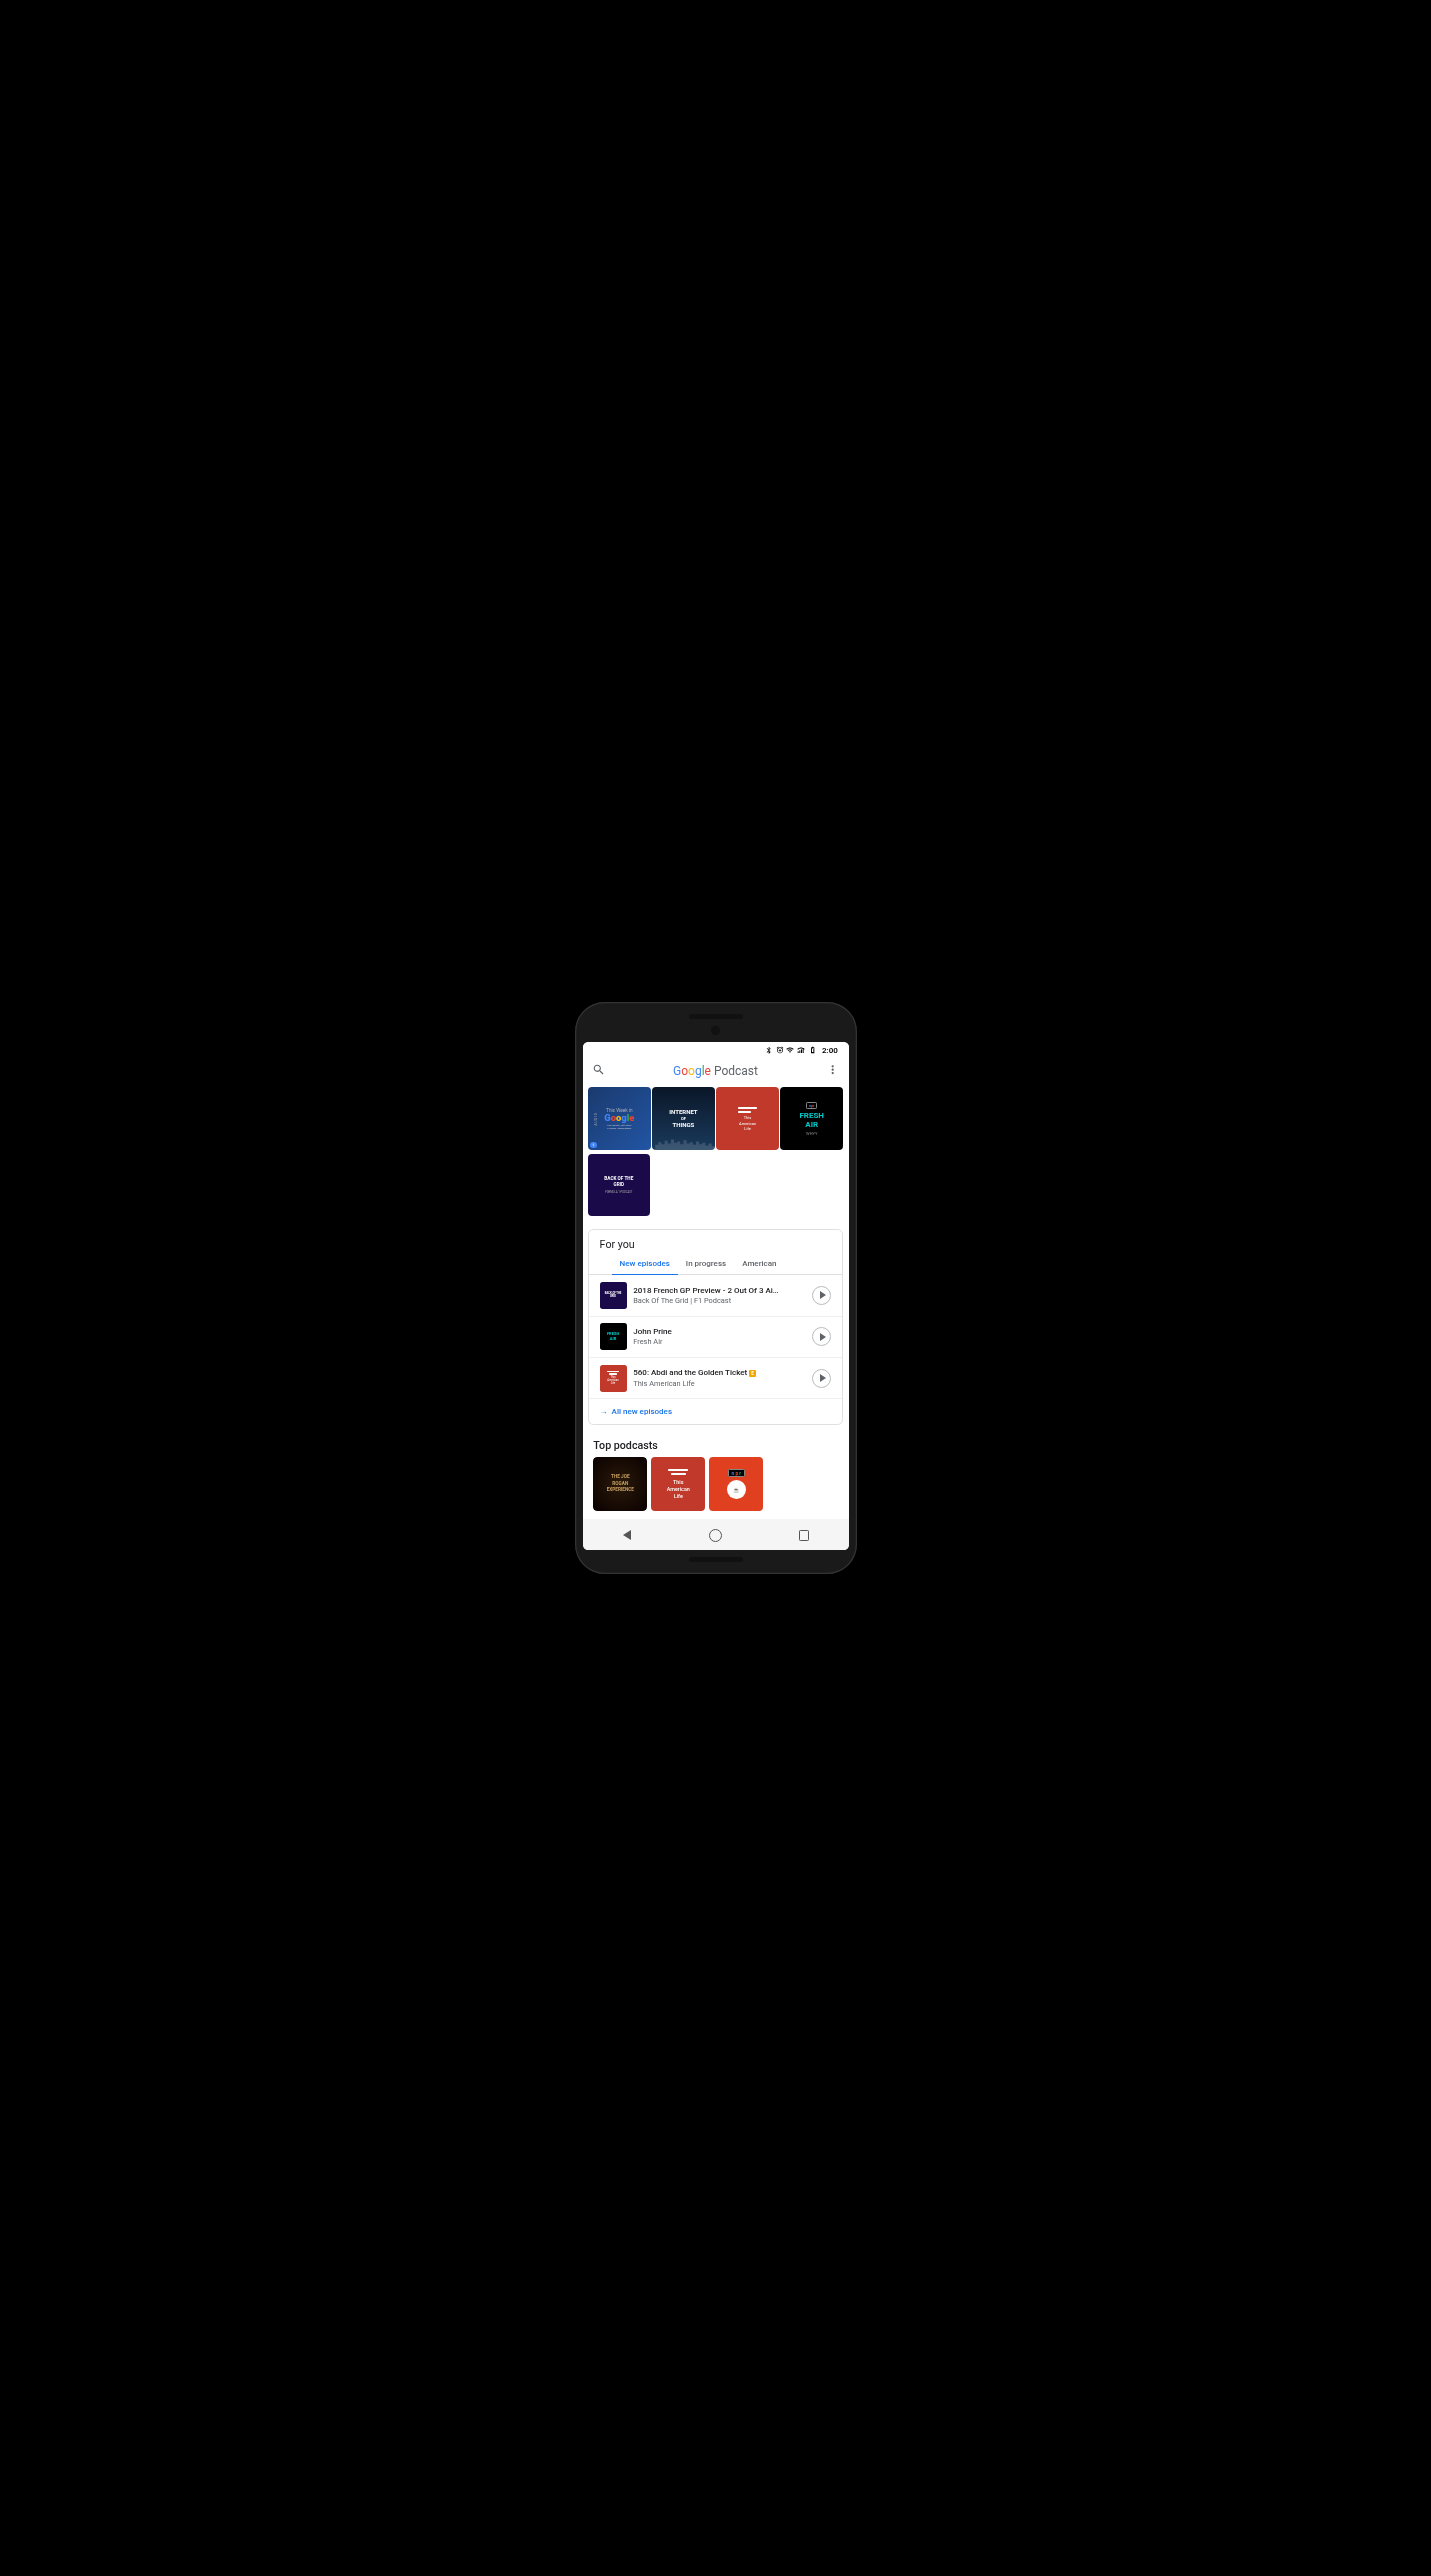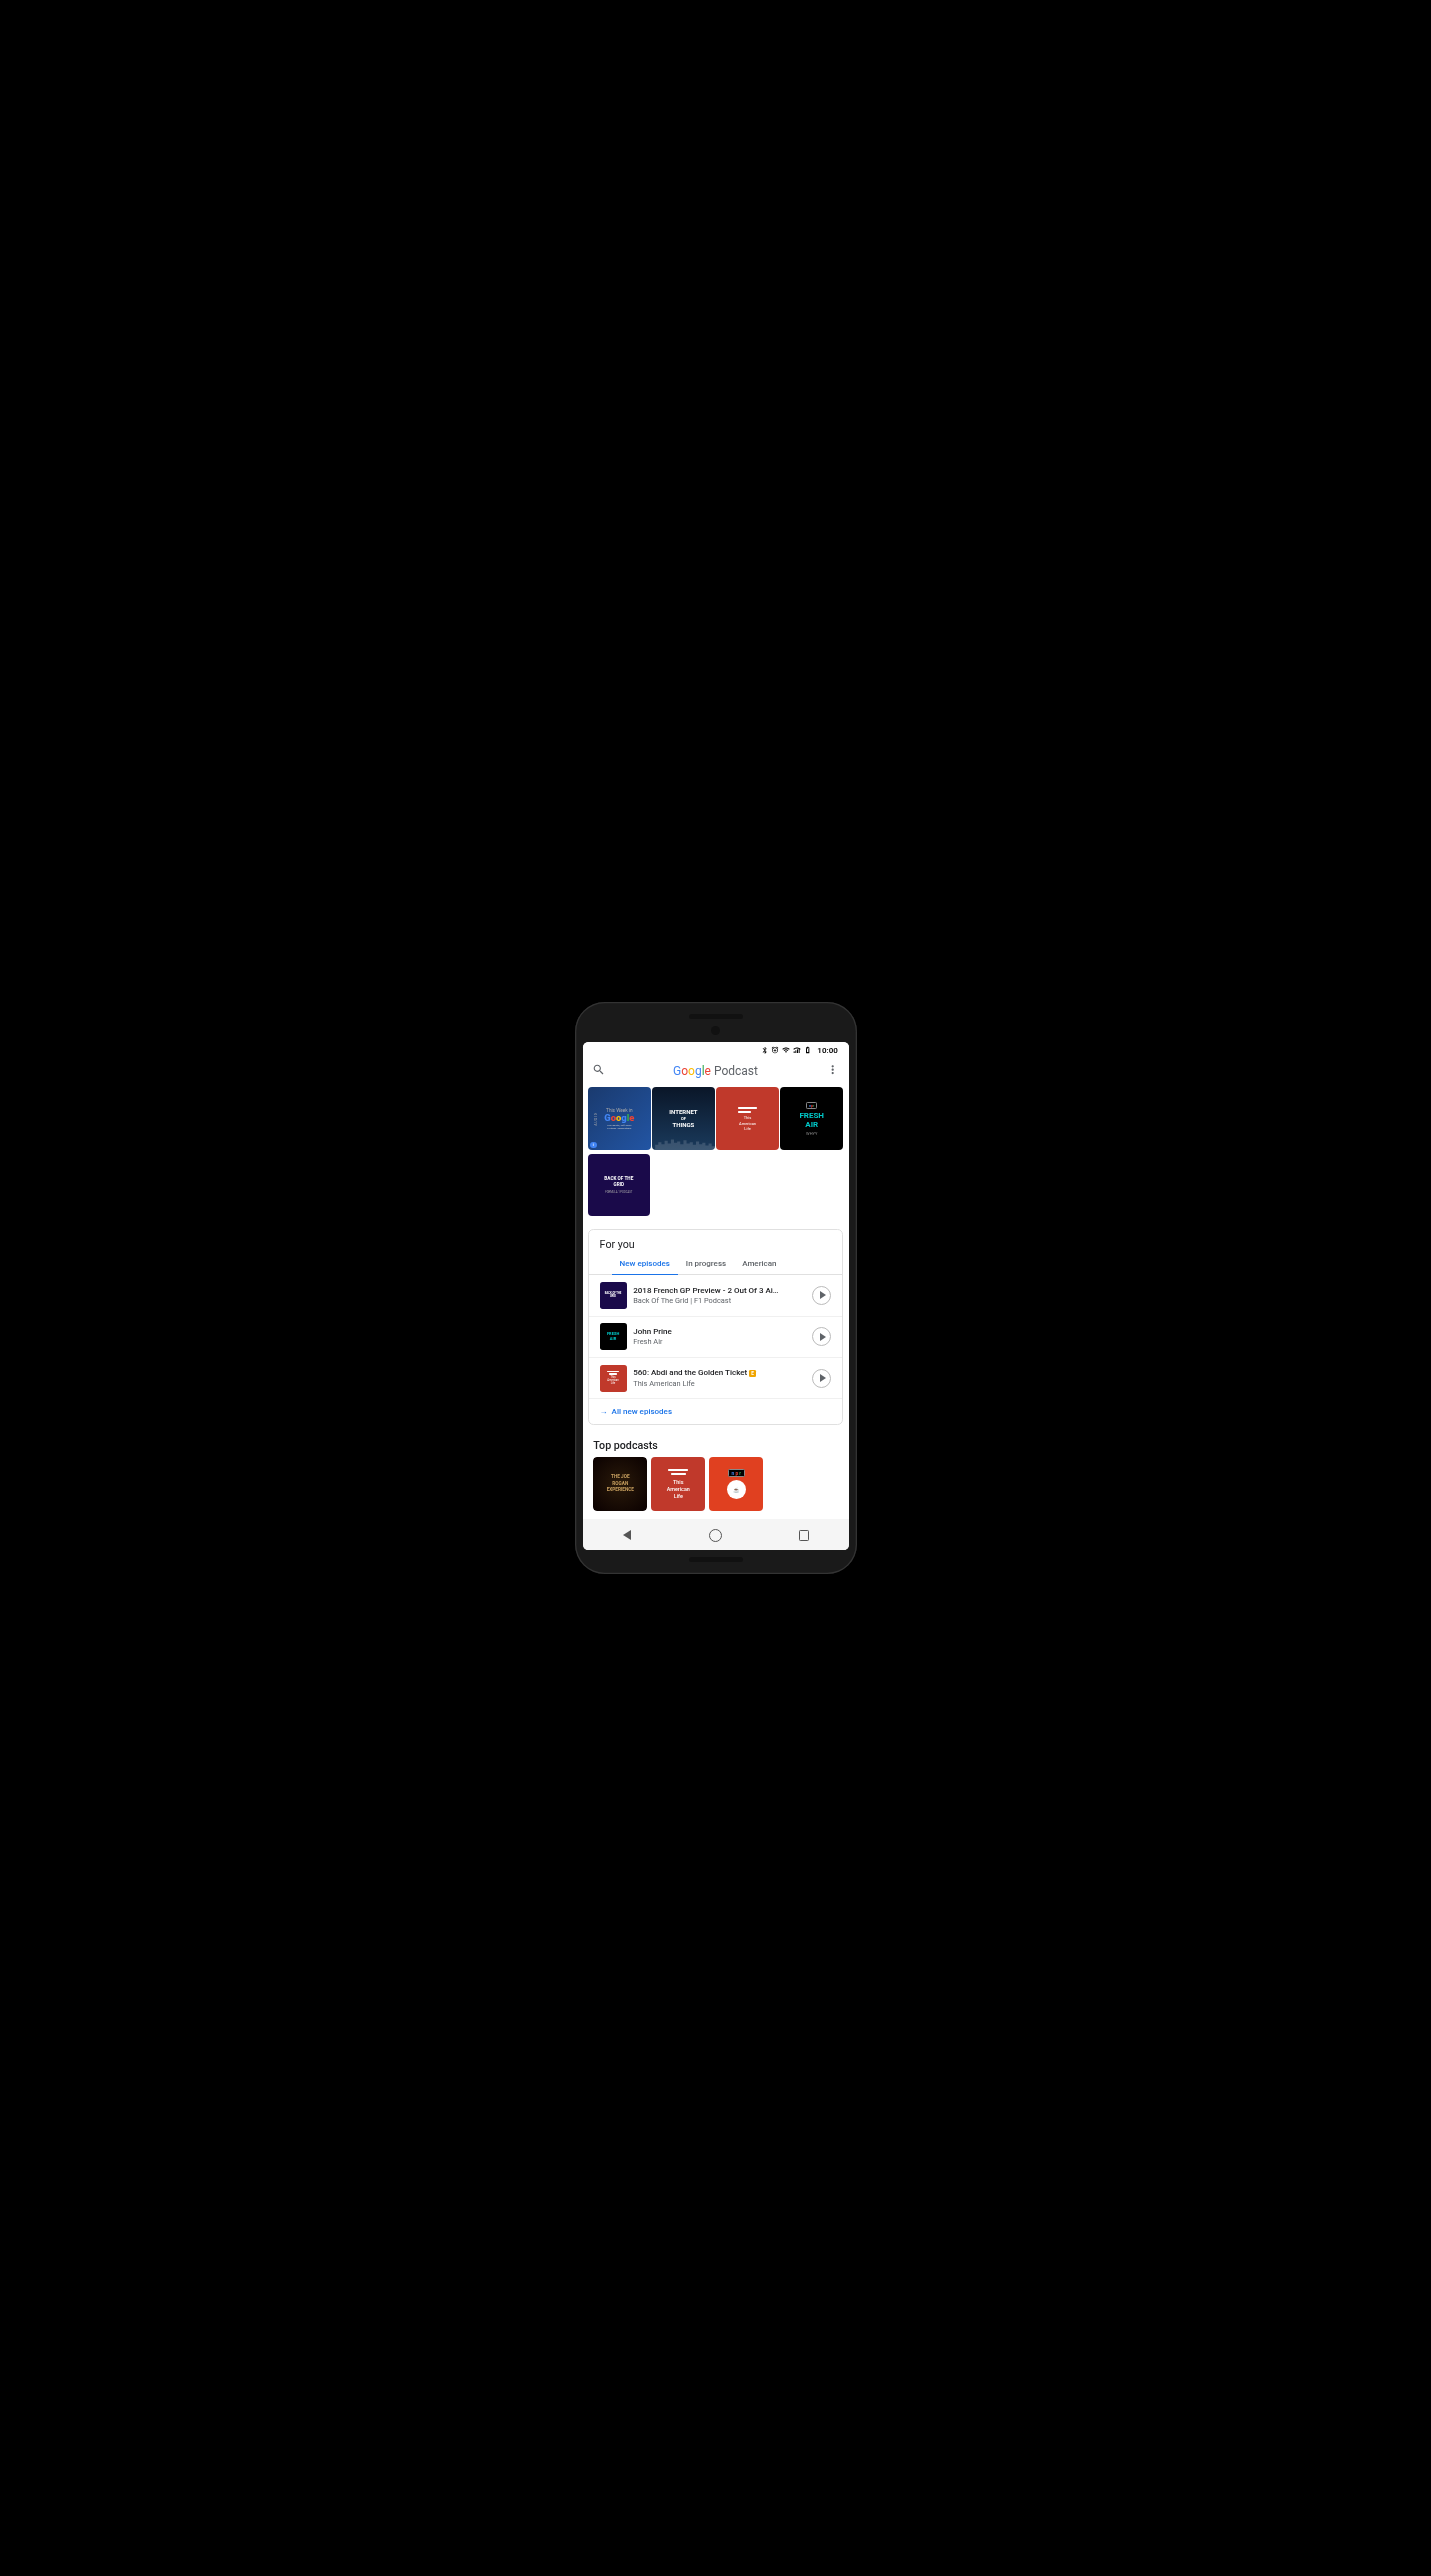--- a/index.html
+++ b/index.html
@@ -422,21 +422,21 @@
           <path d="M1 9l2 2c4.97-4.97 13.03-4.97 18 0l2-2C16.93 2.93 7.08 2.93 1 9z"></path>
           <rect x="2" y="16" width="3" height="5"></rect>
           <rect x="7" y="13" width="3" height="8"></rect>
           <rect x="12" y="10" width="3" height="11"></rect>
           <rect x="17" y="7" width="3" height="14"></rect>
         </svg>
 
         <svg class="icon-svg-sm" viewBox="0 0 24 24" style="fill:#000;width:9.4px;height:8px;">
           <path d="M15.67 4H14V2h-4v2H8.33C7.6 4 7 4.6 7 5.33v15.33C7 21.4 7.6 22 8.33 22h7.33c.74 0 1.34-.6 1.34-1.33V5.33C17 4.6 16.4 4 15.67 4zm-1.67 14H10V8h4v10zm2-10h-1V7h-6V6h7v2z"></path>
         </svg>
-        <span class="status-time">10:00</span>
+        <span class="status-time">2:00</span>
       </div>
     </div>
 
     <div class="app-header">
       <div>
         <svg style="width:13.4px;height:13.4px;fill:#5f6368;" viewBox="0 0 24 24">
           <path d="M15.5 14h-.79l-.28-.27C15.41 12.59 16 11.11 16 9.5 16 5.91 13.09 3 9.5 3S3 5.91 3 9.5 5.91 16 9.5 16c1.61 0 3.09-.59 4.23-1.57l.27.28v.79l5 4.99L20.49 19l-4.99-5zm-6 0C7.01 14 5 11.99 5 9.5S7.01 5 9.5 5 14 7.01 14 9.5 11.99 14 9.5 14z"></path>
         </svg>
       </div>
       <div>

